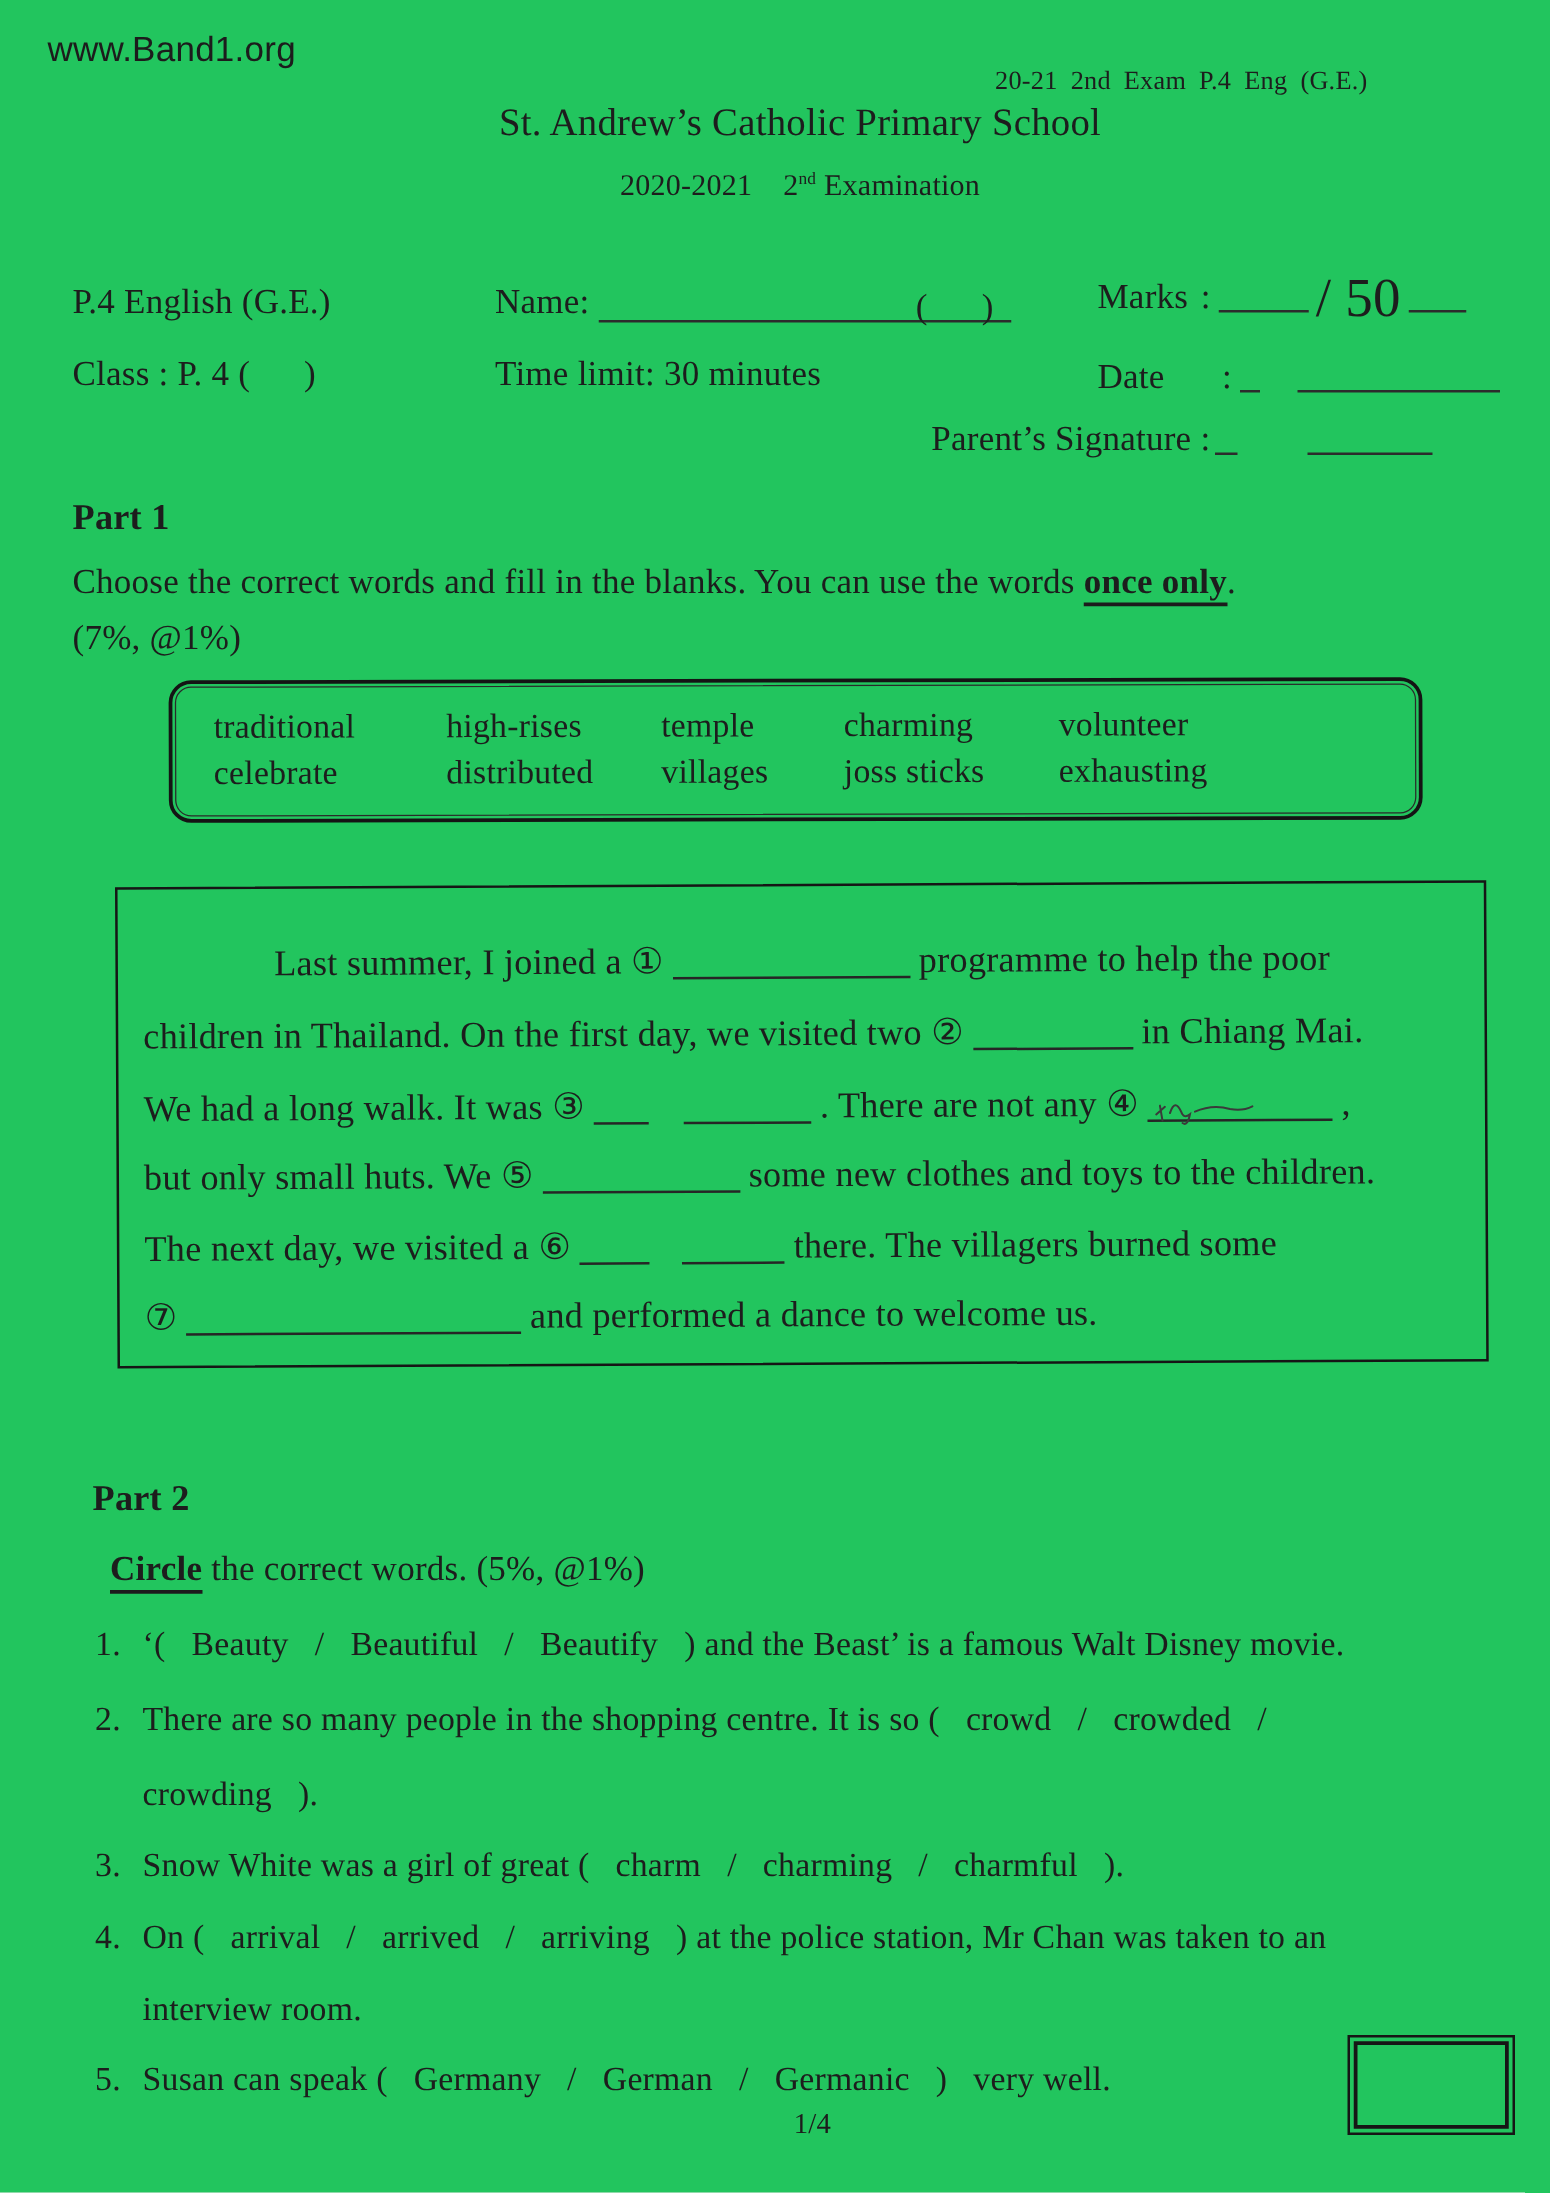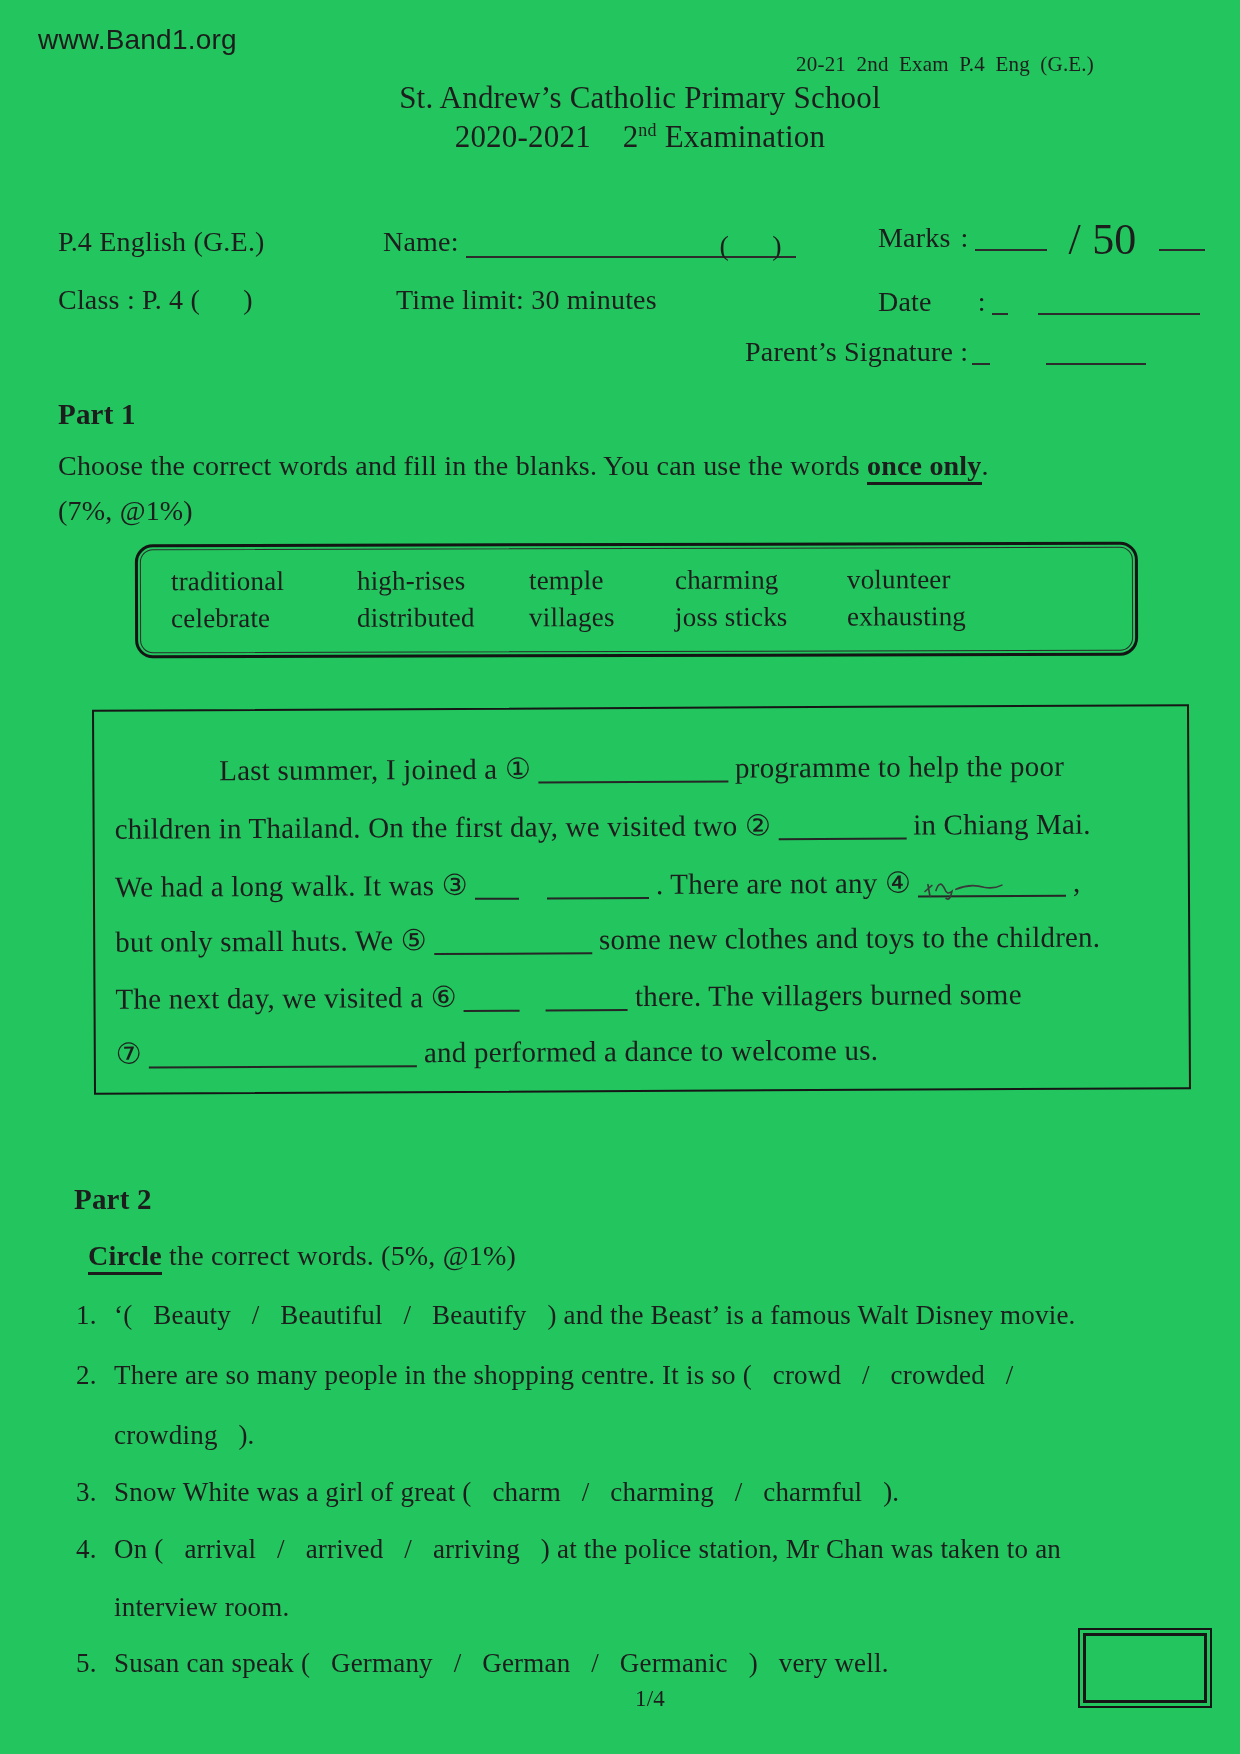--- a/index.html
+++ b/index.html
@@ -15,25 +15,25 @@
   .ul {
     display:inline-block; border-bottom:2px solid #2c2c2c;
     height:26px; vertical-align:-4px;
   }
   .colon { margin:0 6px 0 10px; }
   
   .watermark { left:38px; top:24px; font-size:28px; color:#1c1c1c; }
   .exam-code { top:52px; right:146px; font-size:21px; word-spacing:5px; }
   .title-wrap { left:0; top:80px; width:1240px; text-align:center; padding-left:40px; box-sizing:border-box; }
   .title-school { font-size:31px; }
-  .title-year { font-size:31px; margin-top:3px; }
+  .title-year { font-size:24px; margin-top:20px; }
   .title-year sup { font-size:0.58em; }
   
   .name-ul { width:316px; text-align:right; padding-right:14px; }
-  .big-score { font-size:44px; line-height:30px; vertical-align:-7px; margin:0 22px; }
+  .big-score { font-size:44px; line-height:30px; vertical-align:-7px; margin:0 6px; }
   
   .part-head { font-size:29px; font-weight:bold; }
   .uline-bold { font-weight:bold; border-bottom:3px solid #1c1c1c; padding-bottom:1px; }
   
   .wordbox-outer {
     left:135px; top:543px; width:1003px; box-sizing:border-box;
     border:3px solid #141414; border-radius:18px; padding:2px;
     transform:rotate(-0.15deg);
   }
   .wordbox-inner {
@@ -70,21 +70,21 @@
   <div class="abs exam-code pre">20-21 2nd Exam P.4 Eng (G.E.)</div>
 
   <div class="abs title-wrap">
     <div class="title-school">St. Andrew’s Catholic Primary School</div>
     <div class="title-year"><span class="pre">2020-2021    2</span><sup>nd</sup><span class="pre"> Examination</span></div>
   </div>
 
   <div class="abs pre" style="left:58px;top:226px">P.4 English (G.E.)</div>
   <div class="abs pre" style="left:58px;top:284px">Class : P. 4 (      )</div>
 
-  <div class="abs" style="left:383px;top:226px">
+  <div class="abs" style="left:396px;top:226px">
     <span>Name:</span>
     <span class="ul name-ul pre"><span>(      )</span></span>
   </div>
   <div class="abs pre" style="left:396px;top:284px">Time limit: 30 minutes</div>
 
   <div class="abs" style="left:878px;top:222px">
     <span>Marks</span><span class="colon">:</span><span class="ul" style="width:72px"></span><span class="big-score">/ 50</span><span class="ul" style="width:46px"></span>
   </div>
   <div class="abs" style="left:745px;top:336px">
     <span>Parent’s Signature :</span><span class="ul" style="width:18px;margin-left:4px"></span><span class="ul" style="width:100px;margin-left:56px"></span>

